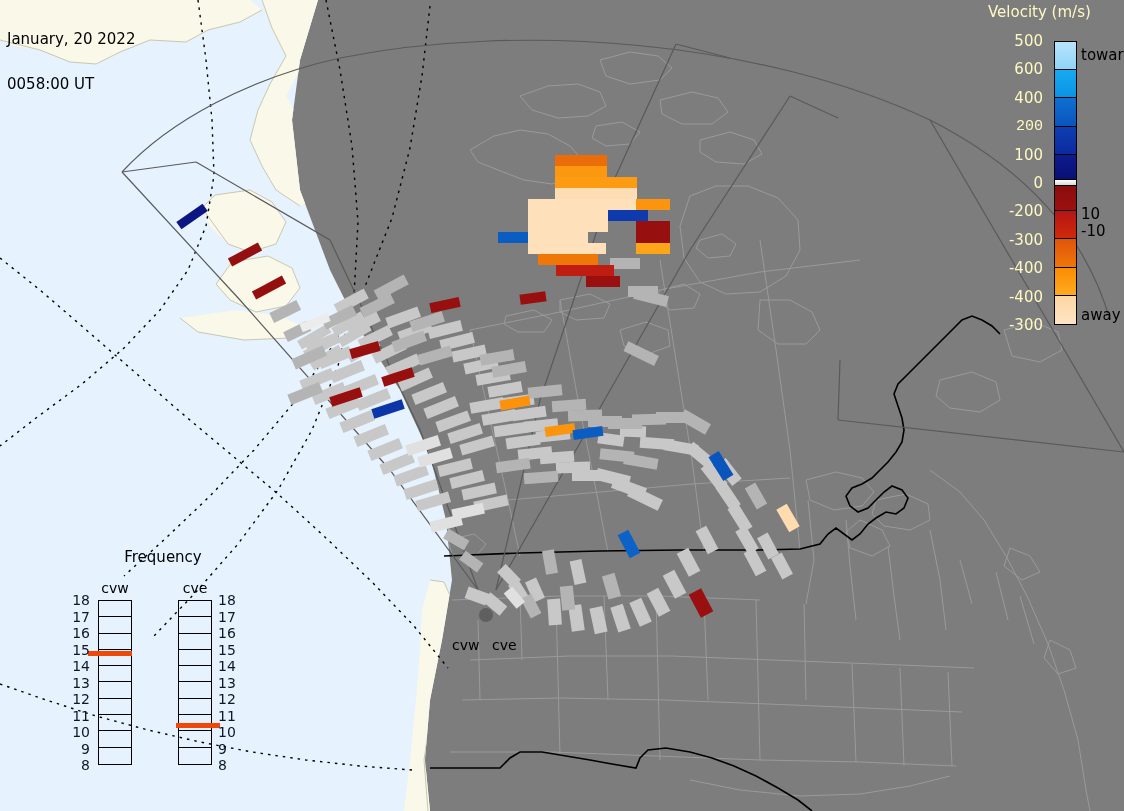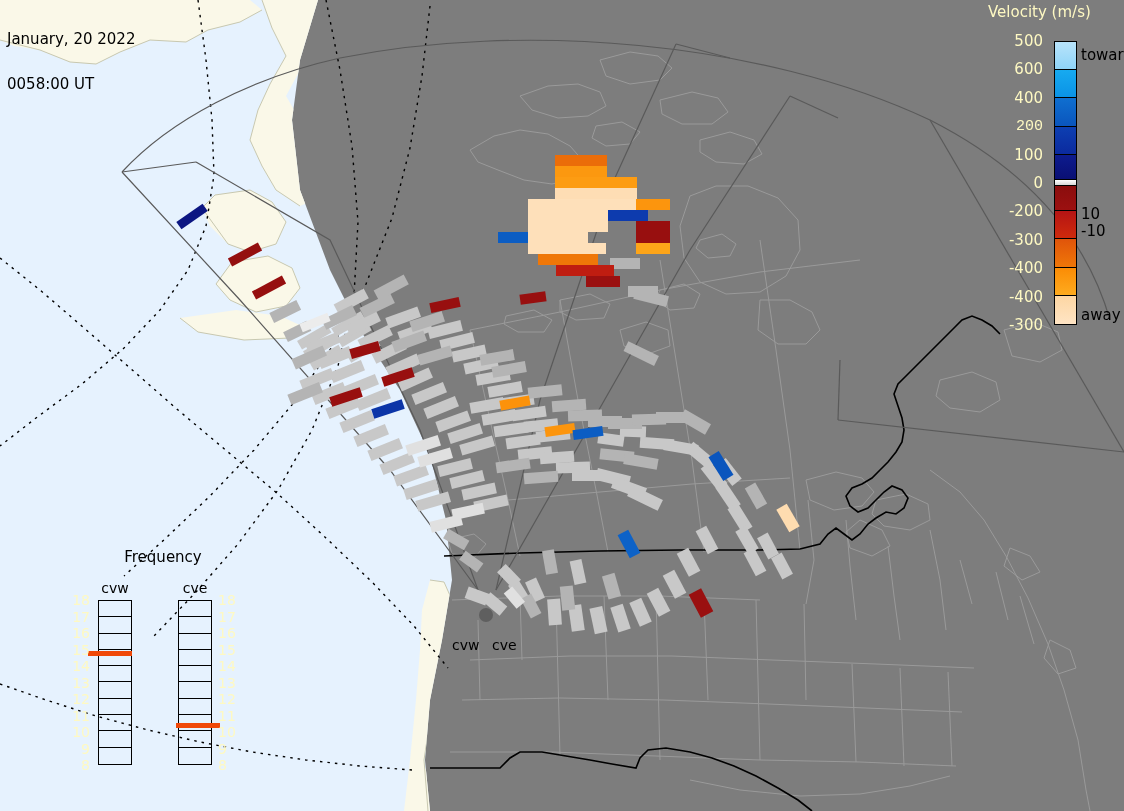--- a/index.html
+++ b/index.html
@@ -24,21 +24,21 @@
 
   
   #freqwrap{position:absolute;left:88px;top:548px;width:150px;height:240px;}
   #freqtitle{position:absolute;left:0;top:0;width:150px;text-align:center;color:#000;font-size:15px;}
   .freqcol{position:absolute;top:32px;width:42px;}
   .freqname{position:absolute;top:0;width:42px;text-align:center;color:#000;font-size:14px;}
   .freqbox{position:absolute;top:20px;left:4px;width:34px;height:165px;border:1px solid #000;
            background:transparent;box-sizing:border-box;}
   .freqrow{position:absolute;left:0;width:100%;border-bottom:1px solid #000;box-sizing:border-box;}
   .freqrow:last-child{border-bottom:none;}
-  .freqlabel{position:absolute;color:#fef9c3;font-size:14px;transform:translateY(-50%);white-space:nowrap;}
+  .freqlabel{position:absolute;color:#0f172a;font-size:14px;transform:translateY(-50%);white-space:nowrap;}
   .freqmark{position:absolute;height:5px;background:#f04808;}
 
   .stationlabel{position:absolute;color:#000;font-size:14px;white-space:nowrap;}
 </style>
 </head>
 <body>
 
 <div id="stage">
 
   <svg id="mapsvg" viewBox="0 0 1124 811">

